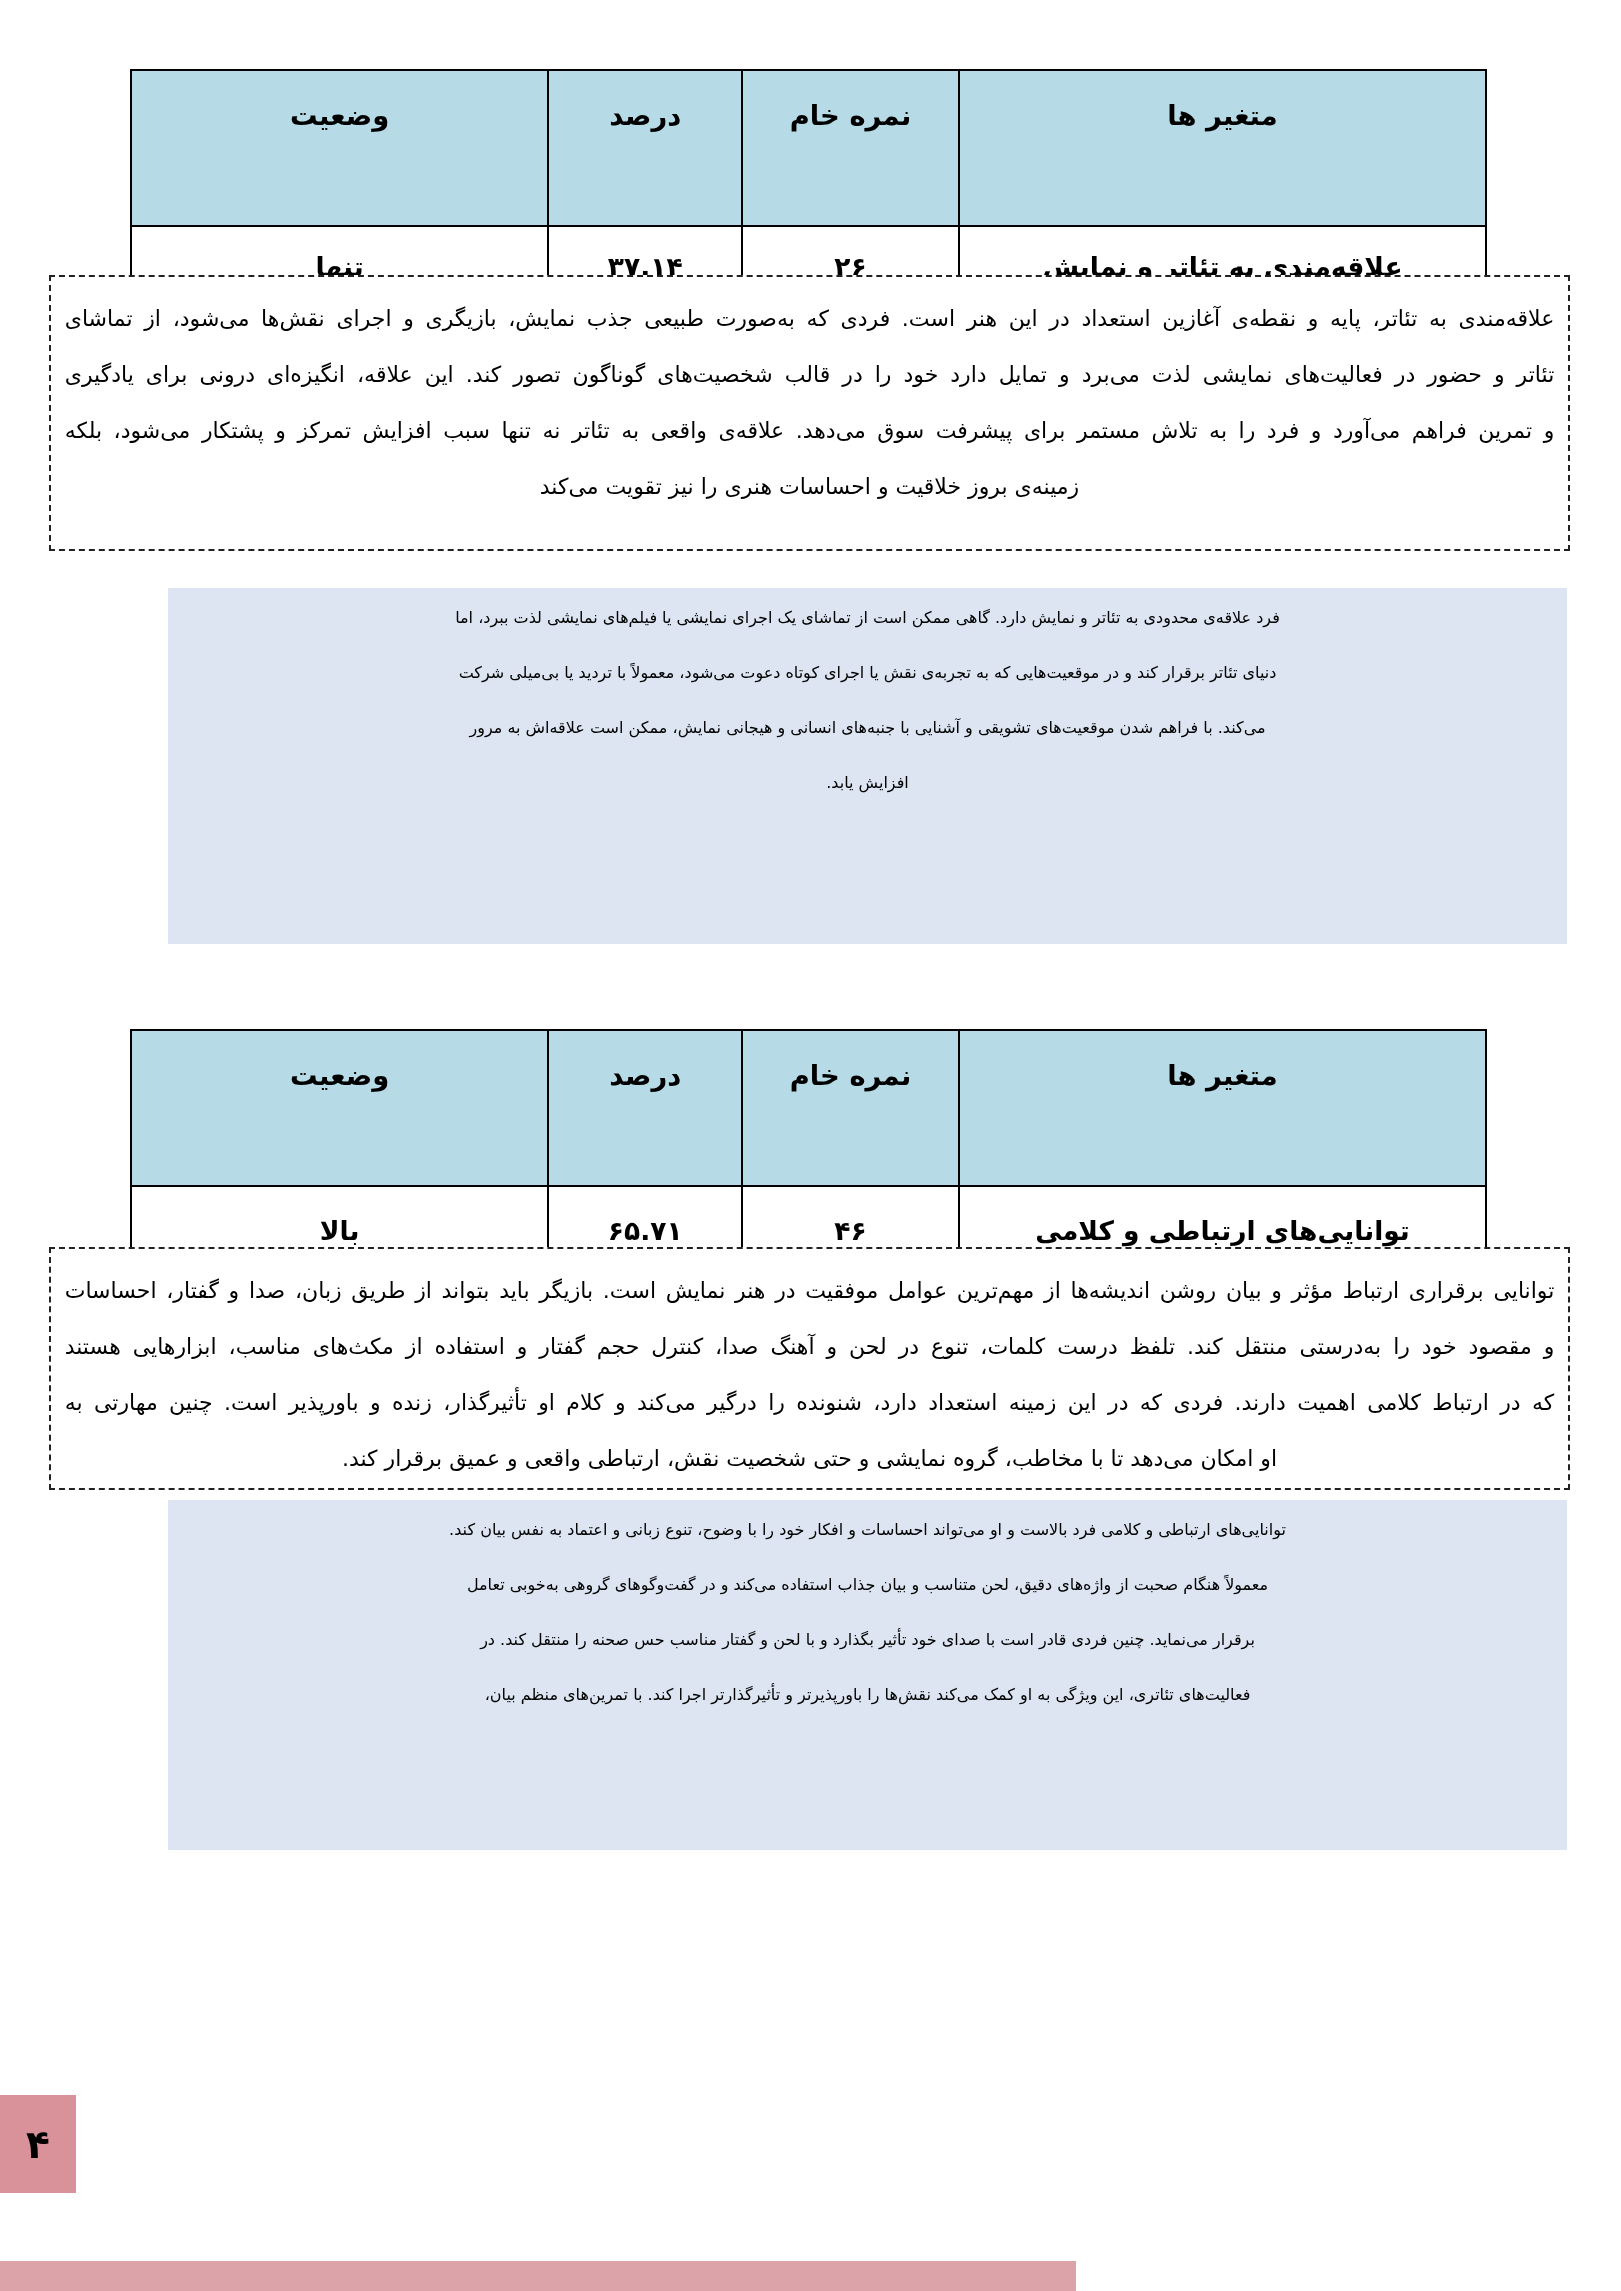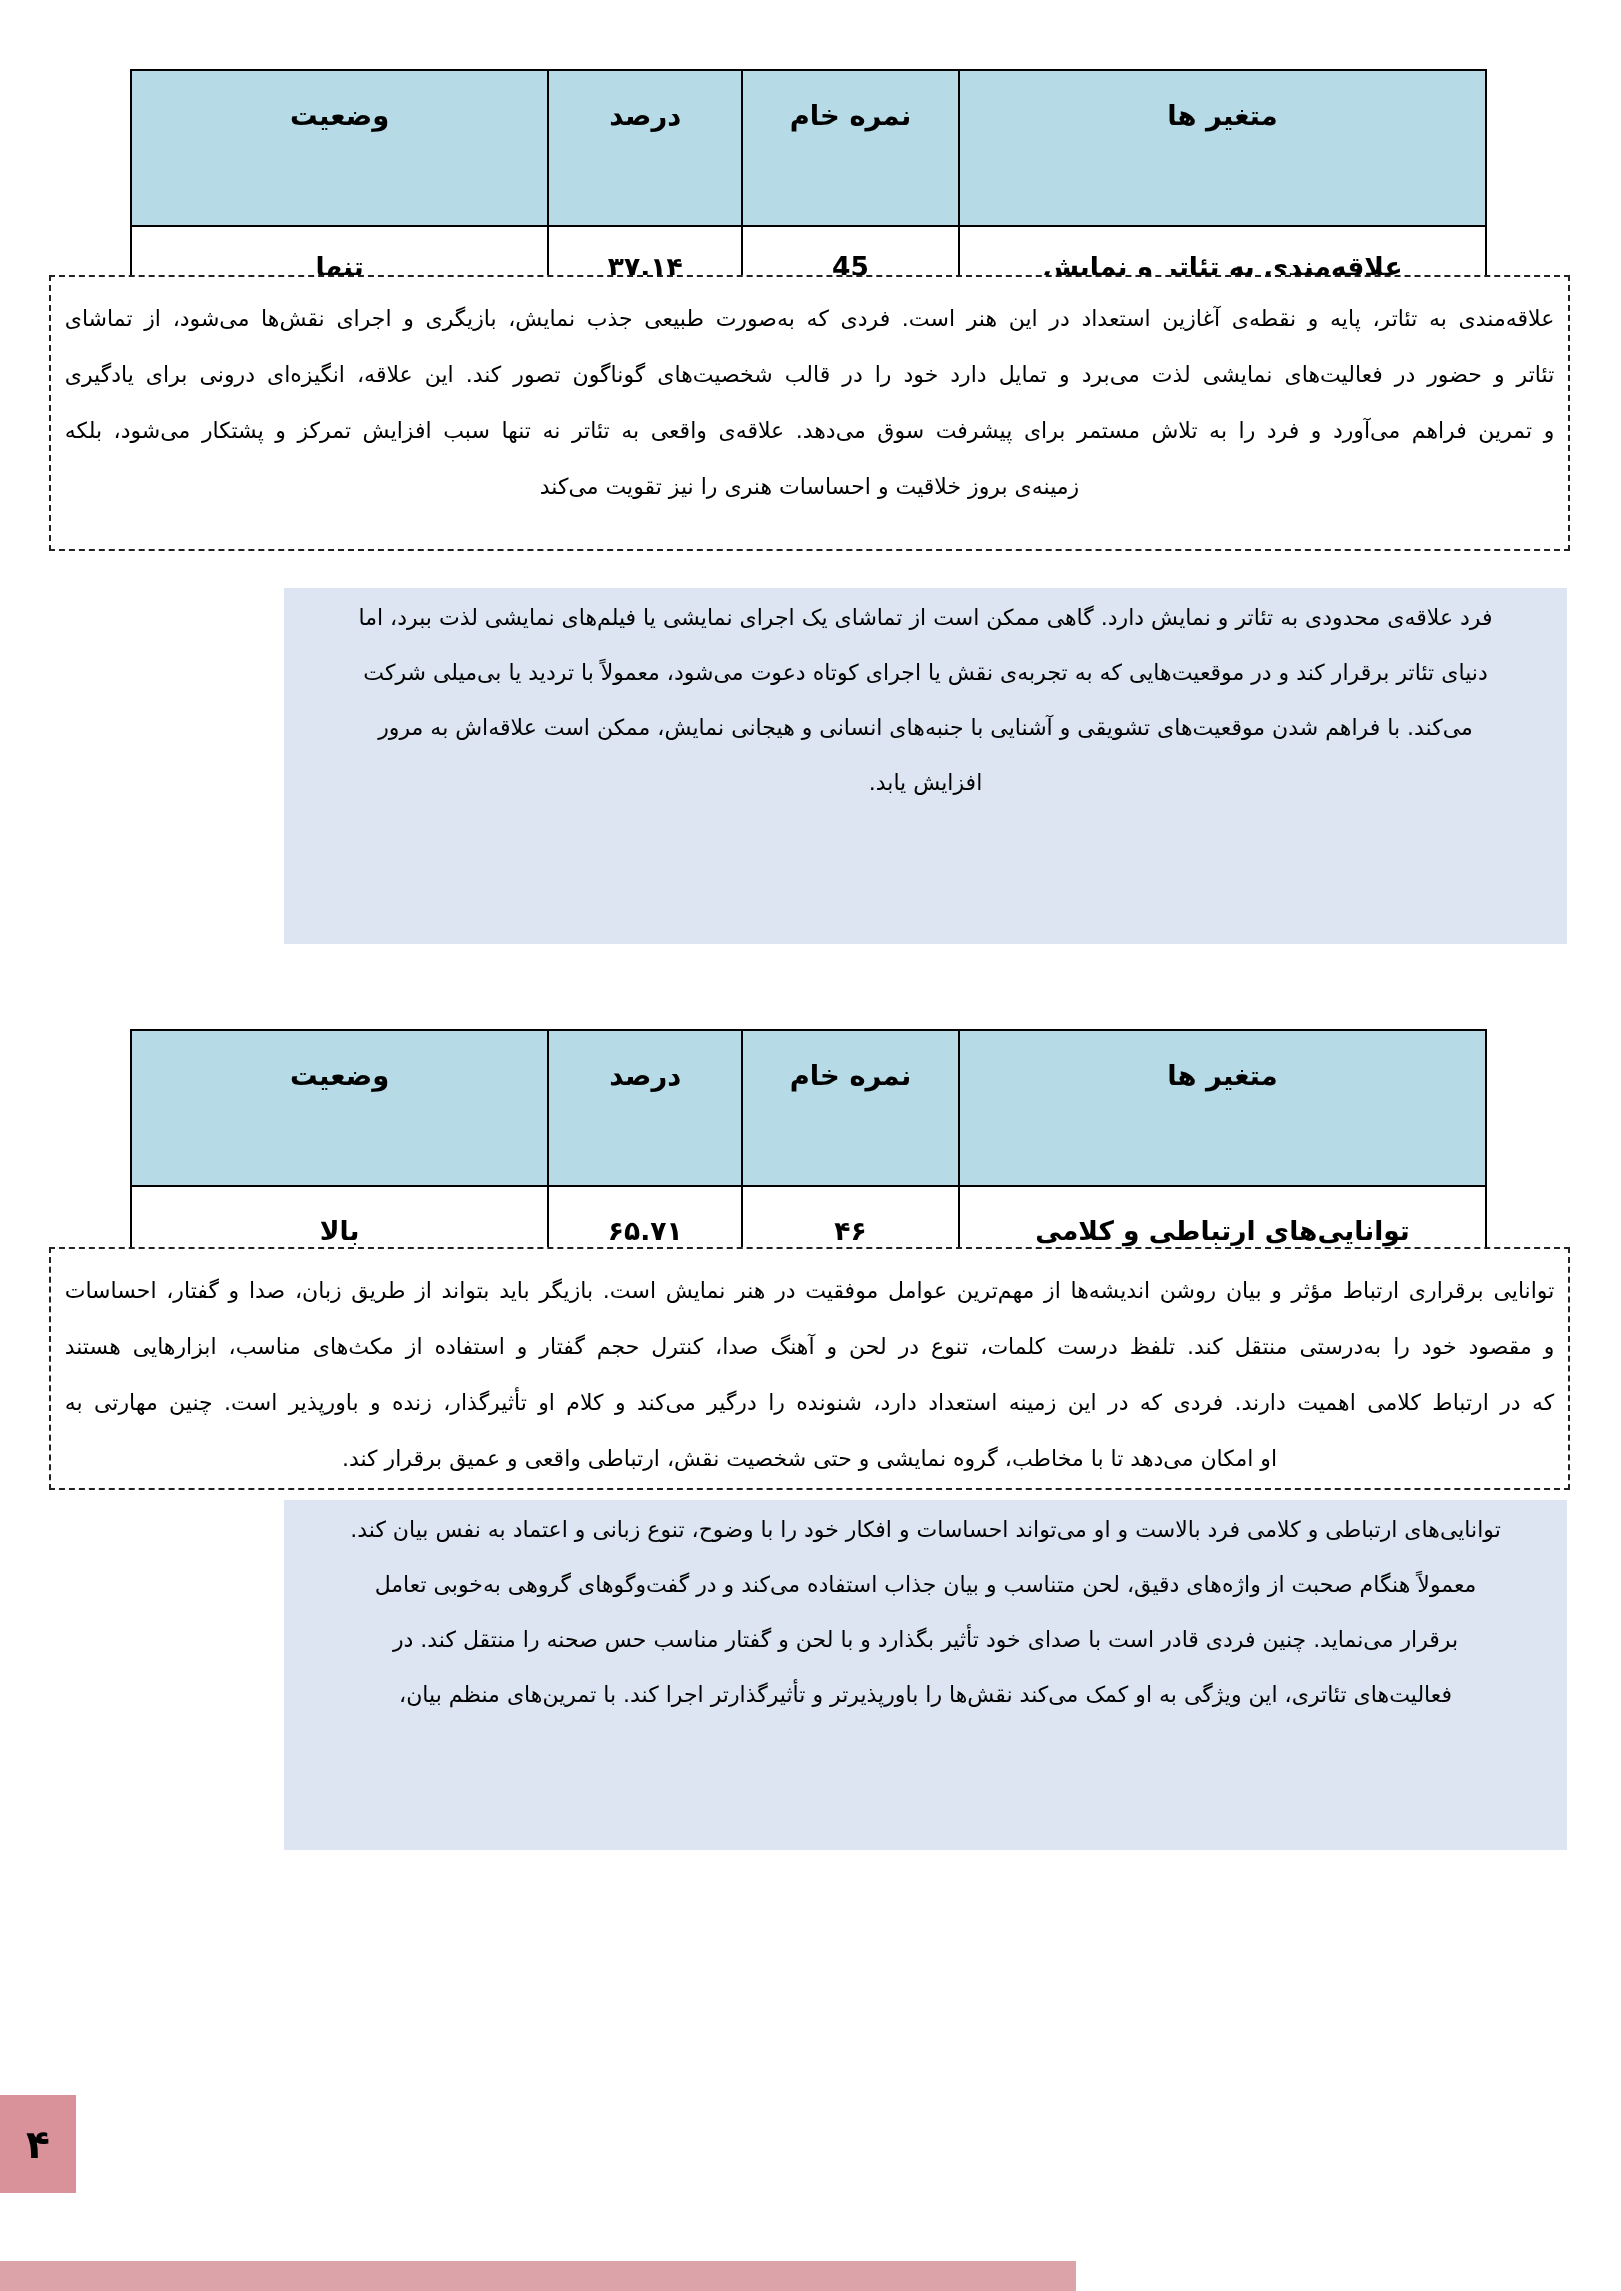--- a/index.html
+++ b/index.html
@@ -61,24 +61,24 @@
     background: #ffffff;
     padding: 13.7px 13.7px 0 13.7px;
     font-size: 22px;
   }
   .block-dashed .line { line-height: 56px; }
   .block-dashed .line-fill { text-align: justify; text-align-last: justify; }
   .block-dashed .line-last { text-align: center; }
 
   .block-highlight {
     right: 54px;
-    width: 1283px;
+    width: 1399px;
     background: #dce5f1;
     padding: 2px 17.6px 0 17.6px;
-    font-size: 22px;
+    font-size: 16px;
   }
   .block-highlight .line { line-height: 55px; text-align: center; }
 
   #block-1 { top: 275px; height: 276px; }
   #block-2 { top: 588px; height: 356px; }
   #block-3 { top: 1247px; height: 243px; }
   #block-4 { top: 1500px; height: 350px; }
 
   
   .page-number-badge {
@@ -118,21 +118,21 @@
     </colgroup>
     <tbody>
         <tr>
       <th>متغیر ها</th>
       <th>نمره خام</th>
       <th>درصد</th>
       <th>وضعیت</th>
     </tr>
     <tr>
       <td>علاقه‌مندی به تئاتر و نمایش</td>
-      <td>45</td>
+      <td>۲۶</td>
       <td>۳۷.۱۴</td>
       <td>تنها</td>
     </tr>
   </tbody>
     </table>
 
   <div id="block-1" class="text-block block-dashed">
       <div class="line line-fill">علاقه‌مندی به تئاتر، پایه و نقطه‌ی آغازین استعداد در این هنر است. فردی که به‌صورت طبیعی جذب نمایش، بازیگری و اجرای نقش‌ها می‌شود، از تماشای</div>
       <div class="line line-fill">تئاتر و حضور در فعالیت‌های نمایشی لذت می‌برد و تمایل دارد خود را در قالب شخصیت‌های گوناگون تصور کند. این علاقه، انگیزه‌ای درونی برای یادگیری</div>
       <div class="line line-fill">و تمرین فراهم می‌آورد و فرد را به تلاش مستمر برای پیشرفت سوق می‌دهد. علاقه‌ی واقعی به تئاتر نه تنها سبب افزایش تمرکز و پشتکار می‌شود، بلکه</div>

